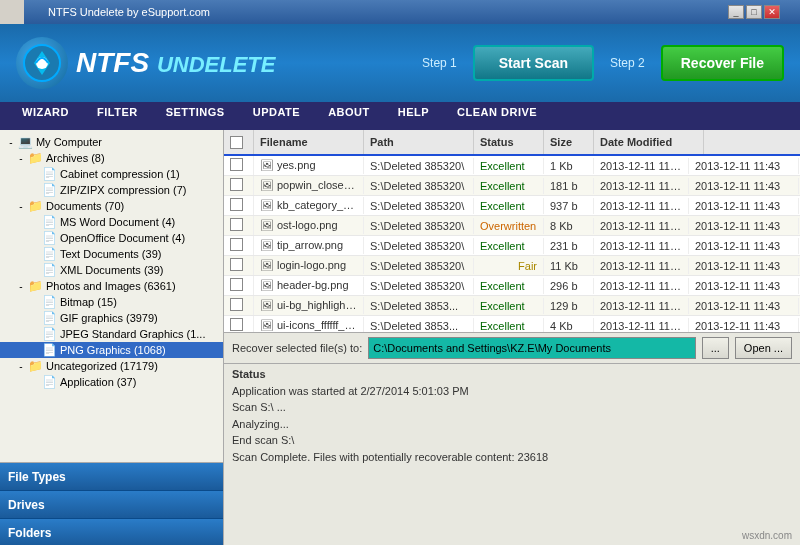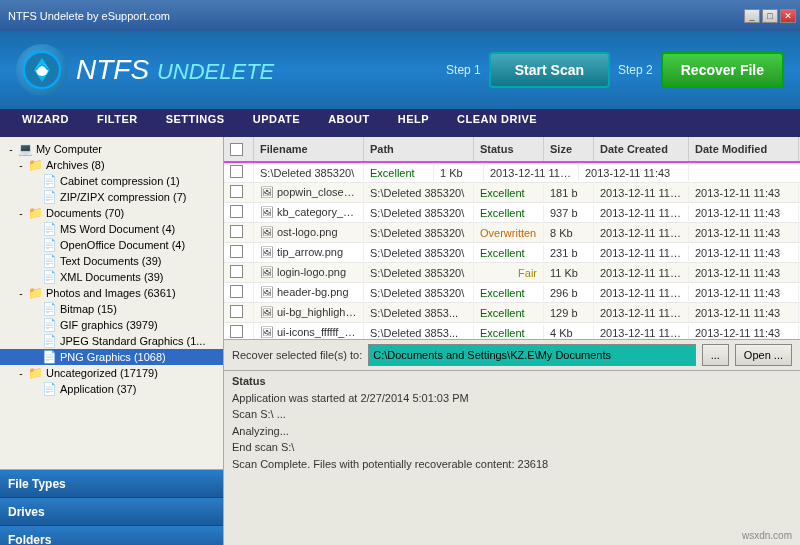--- a/index.html
+++ b/index.html
@@ -1,27 +1,28 @@
 <!DOCTYPE html>
 <html><head>
   <meta charset="utf-8">
   <style>
     * { margin: 0; padding: 0; box-sizing: border-box; }
     body { width: 800px; height: 545px; font-family: Arial, sans-serif; font-size: 11px; background: #d4d0c8; overflow: hidden; }
 
     
     .title-bar {
       background: linear-gradient(to bottom, #4a7ab5, #2a5a9a);
-      height: 31px;
+      height: 24px;
       display: flex;
       align-items: center;
       justify-content: space-between;
-      padding: 0 4px;
+      padding: 0 20px;
       color: white;
       font-size: 11px;
+      margin-left: 24px;
     }
     .title-bar-text { padding-left: 4px; }
     .title-bar-buttons { display: flex; gap: 2px; }
     .tb-btn {
       width: 16px; height: 14px;
       background: linear-gradient(to bottom, #e8e8e8, #c8c8c8);
       border: 1px solid #888;
       font-size: 9px;
       display: flex; align-items: center; justify-content: center;
       cursor: pointer; color: #333;
@@ -38,23 +39,23 @@
     }
     .logo-area { display: flex; align-items: center; gap: 8px; }
     .logo-icon {
       width: 52px; height: 52px;
       background: radial-gradient(circle at 40% 40%, #4ae, #169);
       border-radius: 50%;
       display: flex; align-items: center; justify-content: center;
       font-size: 20px; color: white;
     }
     .logo-text { color: white; }
-    .logo-ntfs { font-size: 28px; font-weight: normal; color: white; font-style: italic; }
-
-    .header-buttons { display: flex; align-items: center; gap: 8px; }
+    .logo-ntfs { font-size: 28px; font-weight: bold; color: white; font-style: italic; }
+
+    .header-buttons { display: flex; align-items: center; gap: 16px; }
     .step-label { color: #cef; font-size: 12px; }
     .btn-scan {
       background: linear-gradient(to bottom, #4ab, #178);
       color: white; font-size: 14px; font-weight: bold;
       padding: 8px 24px; border: 2px solid #0aa; border-radius: 4px; cursor: pointer;
     }
     .btn-recover {
       background: linear-gradient(to bottom, #4c4, #292);
       color: white; font-size: 14px; font-weight: bold;
       padding: 8px 18px; border: 2px solid #0a0; border-radius: 4px; cursor: pointer;
@@ -129,21 +130,21 @@
       display: flex;
       flex-direction: column;
       background: white;
       overflow: hidden;
     }
 
     
     .file-table-header {
       background: #e8e8e8;
       display: flex;
-      border-bottom: 2px solid #d946ef;
+      border-bottom: 2px solid #1d4ed8;
       min-height: 26px;
     }
     .th { padding: 4px 6px; font-size: 11px; font-weight: bold; color: #333; border-right: 1px solid #ccc; flex-shrink: 0; display: flex; align-items: center; }
     .th-check { width: 30px; }
     .th-name { width: 110px; }
     .th-path { width: 110px; }
     .th-status { width: 70px; }
     .th-size { width: 50px; }
     .th-created { width: 95px; }
     .th-modified { width: 110px; }
@@ -368,27 +369,27 @@
   <div class="right-panel">
 
     <div class="file-table-header">
       <div class="th th-check">
         <span class="checkbox-img"></span>
       </div>
       <div class="th th-name">Filename</div>
       <div class="th th-path">Path</div>
       <div class="th th-status">Status</div>
       <div class="th th-size">Size</div>
-      <div class="th th-created">Date Created</div>
       <div class="th th-modified">Date Modified</div>
     </div>
 
     <div class="file-table-body" style="max-height:195px;">
     <div class="file-row">
     <div class="td td-check"><span class="checkbox-img"></span></div>
+    <div class="td td-name"><span class="file-icon">🖼</span>yes.png</div>
     <div class="td td-path">S:\Deleted 385320\</div>
     <div class="td td-status status-excellent">Excellent</div>
     <div class="td td-size">1 Kb</div>
     <div class="td td-created">2013-12-11 11:43</div>
     <div class="td td-modified">2013-12-11 11:43</div>
   </div>
         <div class="file-row">
     <div class="td td-check"><span class="checkbox-img"></span></div>
     <div class="td td-name"><span class="file-icon">🖼</span>popwin_close.png</div>
     <div class="td td-path">S:\Deleted 385320\</div>

